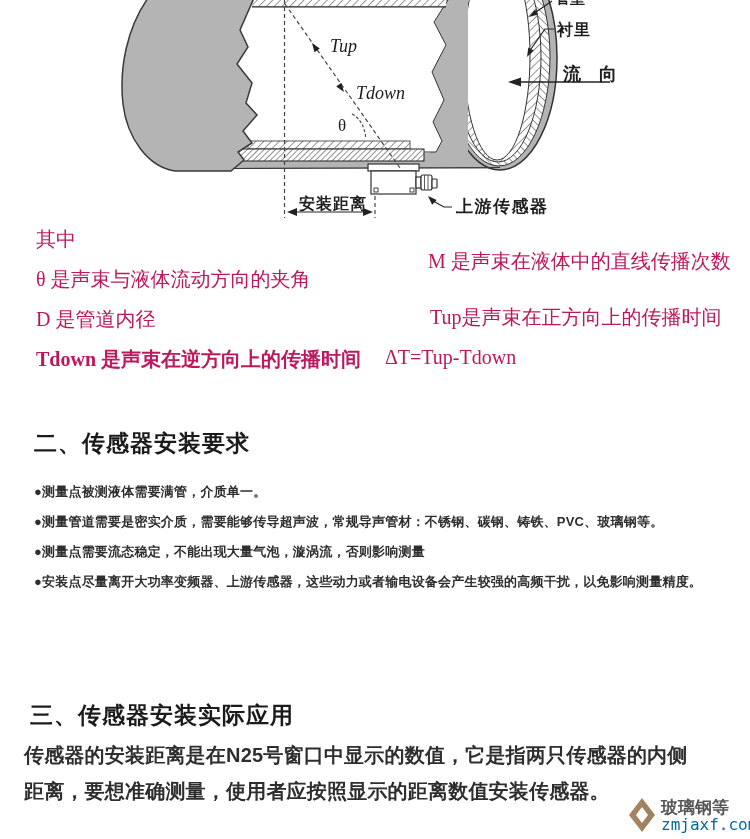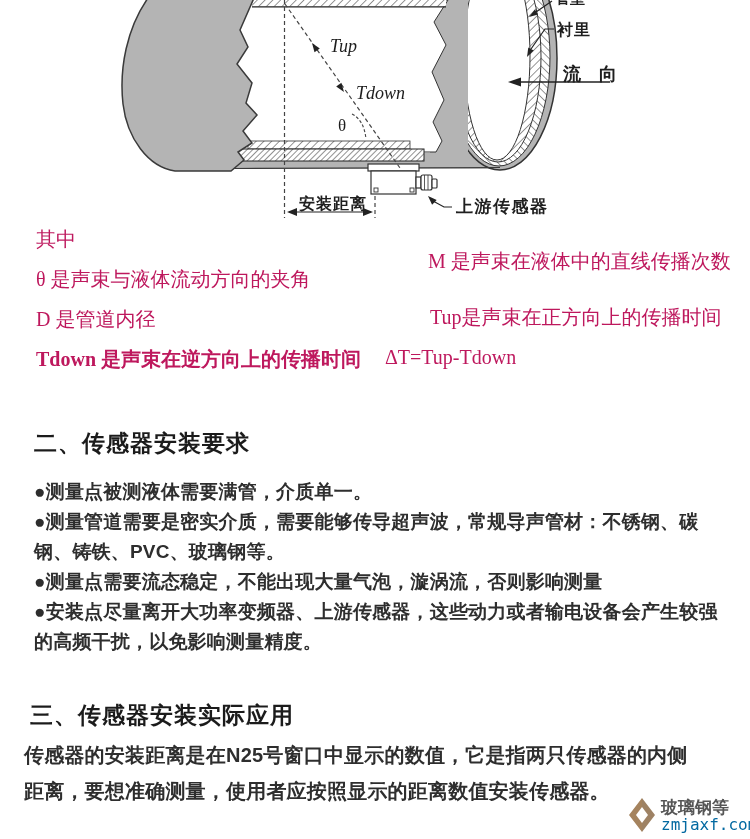--- a/index.html
+++ b/index.html
@@ -6,21 +6,21 @@
   body{width:750px;height:839px;position:relative;overflow:hidden;
        font-family:"Liberation Sans","DejaVu Sans",sans-serif;color:#2b2b2b;}
   .abs{position:absolute;}
   
   #diagram{position:absolute;left:0;top:0;}
   
   .def{font-family:"Liberation Serif","DejaVu Serif",serif;font-size:20px;color:#be185d;white-space:nowrap;}
   
   .sec-title{font-size:23px;font-weight:700;color:#1b1b1b;letter-spacing:1px;white-space:nowrap;}
   
-  .bullets{width:695px;font-size:19px;line-height:30px;font-weight:600;color:#2e2e2e;letter-spacing:0.2px;}
+  .bullets{width:695px;font-size:13px;line-height:30px;font-weight:600;color:#2e2e2e;letter-spacing:0.2px;}
   .bullets p{margin:0;}
   .para{width:680px;font-size:20px;line-height:36px;font-weight:600;color:#2e2e2e;letter-spacing:0.2px;}
   
   .wm{display:flex;align-items:center;gap:3px;}
   .wm-name{font-size:17px;font-weight:700;color:#565656;line-height:19px;}
   .wm-url{font-size:16px;font-family:"DejaVu Sans Mono","Liberation Mono",monospace;color:#0369a1;line-height:15px;}
   svg text{user-select:none;}
   .lbl{font-family:"Liberation Sans",sans-serif;font-weight:600;fill:#1f1f1f;}
   .ital{font-family:"Liberation Serif",serif;font-style:italic;fill:#1d1d1d;}
 </style>

